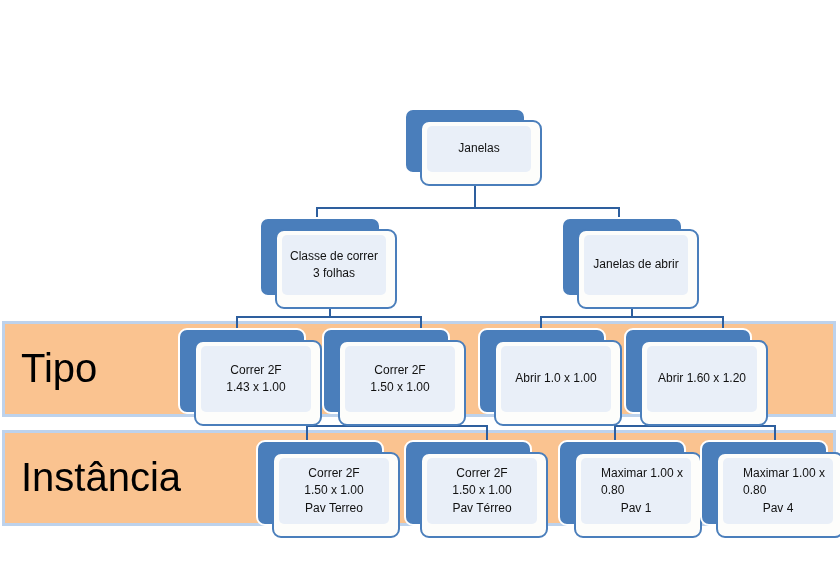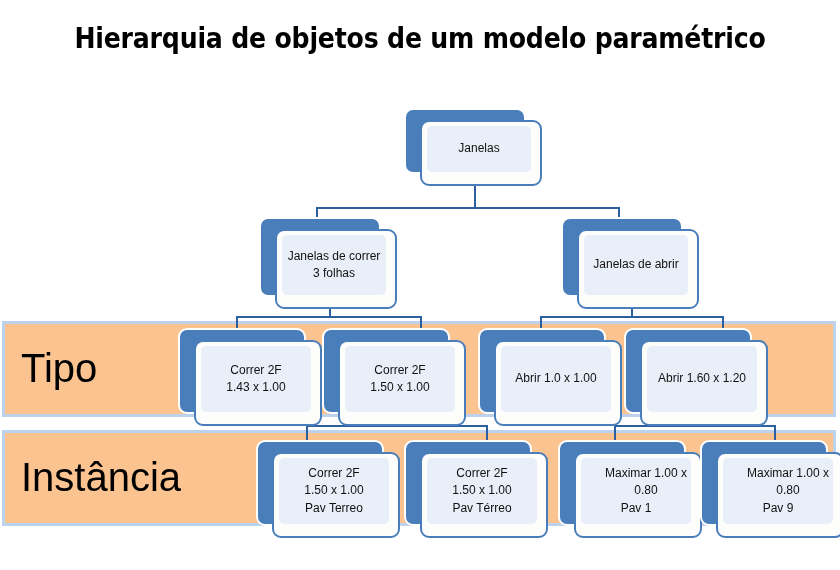--- a/index.html
+++ b/index.html
@@ -109,34 +109,32 @@
     display: flex;
     flex-direction: column;
     align-items: center;
     justify-content: center;
   }
   .node .label {
     font-family: "Liberation Sans", sans-serif;
     font-size: 12px;
     line-height: 1.45;
     color: #111111;
-    text-align: center;
     white-space: nowrap;
   }
   .node.wide .plate, .node.wide .card { width: 122px; }
   .node.tall .plate, .node.tall .card { height: 80px; }
   .node.big  .plate, .node.big  .card { width: 128px; height: 86px; }
   .node .label.wrap { white-space: normal; margin-left: 20px; }
 </style>
 </head>
 <body>
 
 <div id="slide">
 
-  <div id="title">Hierarquia de objetos de um modelo paramétrico</div>
 
 
 
   <div class="band" id="band-tipo">
     <div class="band-label">Tipo</div>
   </div>
 
   <div class="band" id="band-instancia">
     <div class="band-label">Instância</div>
   </div>
@@ -174,21 +172,21 @@
       <div class="inner">
         <div class="label">Janelas</div>
       </div>
     </div>
   </div>
 
   <div class="node wide tall" style="left:259px; top:217px;">
     <div class="plate"></div>
     <div class="card">
       <div class="inner">
-        <div class="label">Janelas de correr</div>
+        <div class="label">Classe de correr</div>
         <div class="label">3 folhas</div>
       </div>
     </div>
   </div>
 
   <div class="node wide tall" style="left:561px; top:217px;">
     <div class="plate"></div>
     <div class="card">
       <div class="inner">
         <div class="label">Janelas de abrir</div>
@@ -264,18 +262,18 @@
         <div class="label">Pav 1</div>
       </div>
     </div>
   </div>
 
   <div class="node big" style="left:700px; top:440px;">
     <div class="plate"></div>
     <div class="card">
       <div class="inner">
         <div class="label wrap">Maximar 1.00  x 0.80</div>
-        <div class="label">Pav 9</div>
+        <div class="label">Pav 4</div>
       </div>
     </div>
   </div>
 
 </div>
 
 </body></html>

